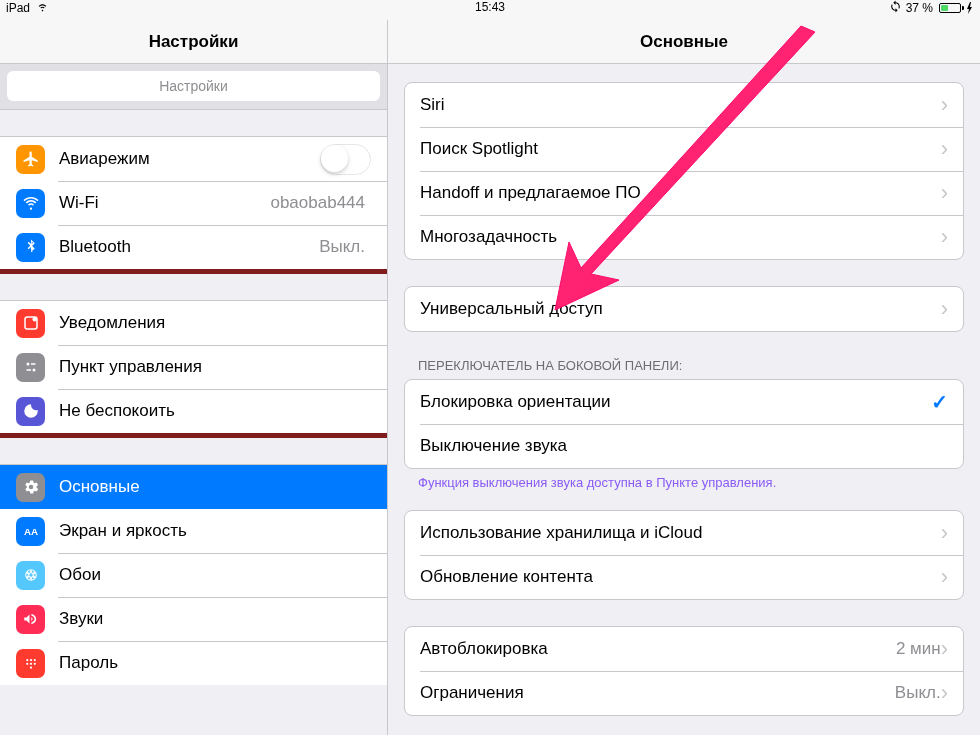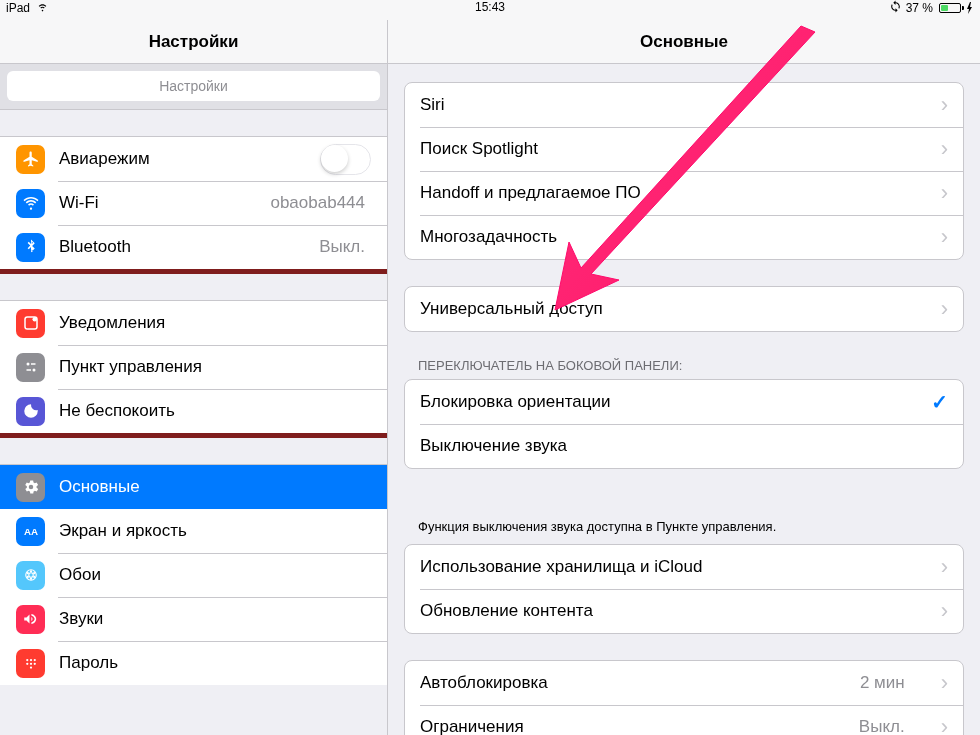--- a/index.html
+++ b/index.html
@@ -39,28 +39,28 @@
 .toggle { width: 51px; height: 31px; border-radius: 31px; background: #fff; border: 1.5px solid #e5e5ea; position: relative; }
 .toggle-knob { width: 27px; height: 27px; border-radius: 50%; background: #fff; box-shadow: 0 2px 4px rgba(0,0,0,0.2); position: absolute; left: 0; top: 0; }
 
 .main { flex: 1; background: #efeff4; overflow-y: auto; }
 .main-header { height: 44px; display: flex; align-items: center; justify-content: center; background: #f7f7f8; border-bottom: 1px solid #c8c7cc; }
 .main-title { font-size: 17px; font-weight: 600; }
 .main-content { padding: 0; }
 
 .group { margin-top: 26px; background: #fff; border-top: 1px solid #c8c7cc; border-bottom: 1px solid #c8c7cc; margin-left: 16px; margin-right: 16px; border-radius: 8px; border: 0.5px solid #c8c7cc; overflow: hidden; }
 .group:first-child { margin-top: 18px; }
-.row { height: 44px; display: flex; align-items: center; padding: 8px 15px; position: relative; cursor: pointer; gap: 36px; }
+.row { height: 44px; display: flex; align-items: center; padding: 8px 15px; position: relative; cursor: pointer; }
 .row + .row::before { content: ""; position: absolute; left: 15px; right: 0; top: 0; height: 0.5px; background: #c8c7cc; }
 .row-label { flex: 1; font-size: 17px; }
 .row-value { color: #8e8e93; font-size: 17px; }
 .chevron { color: #c7c7cc; font-size: 22px; line-height: 1; }
 .checkmark { color: #007aff; font-size: 20px; font-weight: 600; }
 .group-header { font-size: 13px; color: #6d6d72; text-transform: uppercase; padding: 6px 30px 6px; margin-top: 20px; }
-.group-footer { font-size: 13px; color: #000000; padding: 6px 30px; margin-top: 44px; }
+.group-footer { font-size: 13px; color: #8b5cf6; padding: 6px 30px; }
 
 .arrow-annotation { position: absolute; left: 545px; top: 22px; pointer-events: none; z-index: 100; }
 
 </style>
 </head>
 <body>
 
 <div class="status-bar">
   <div class="status-left">
     <span>iPad</span>
@@ -251,21 +251,21 @@
       <div class="group" id="mg3" style="margin-top:0">
           <div class="row">
             <div class="row-label">Блокировка ориентации</div>
             <div class="checkmark">✓</div>
           </div>
           <div class="row">
             <div class="row-label">Выключение звука</div>
           </div>
         </div>
       <div class="group-footer">Функция выключения звука доступна в Пункте управления.</div>
-      <div class="group" id="mg4" style="margin-top:4px">
+      <div class="group" id="mg4" style="margin-top:14px">
           <div class="row">
             <div class="row-label">Использование хранилища и iCloud</div>
             <div class="chevron">›</div>
           </div>
           <div class="row">
             <div class="row-label">Обновление контента</div>
             <div class="chevron">›</div>
           </div>
         </div>
       <div class="group" id="mg5">

